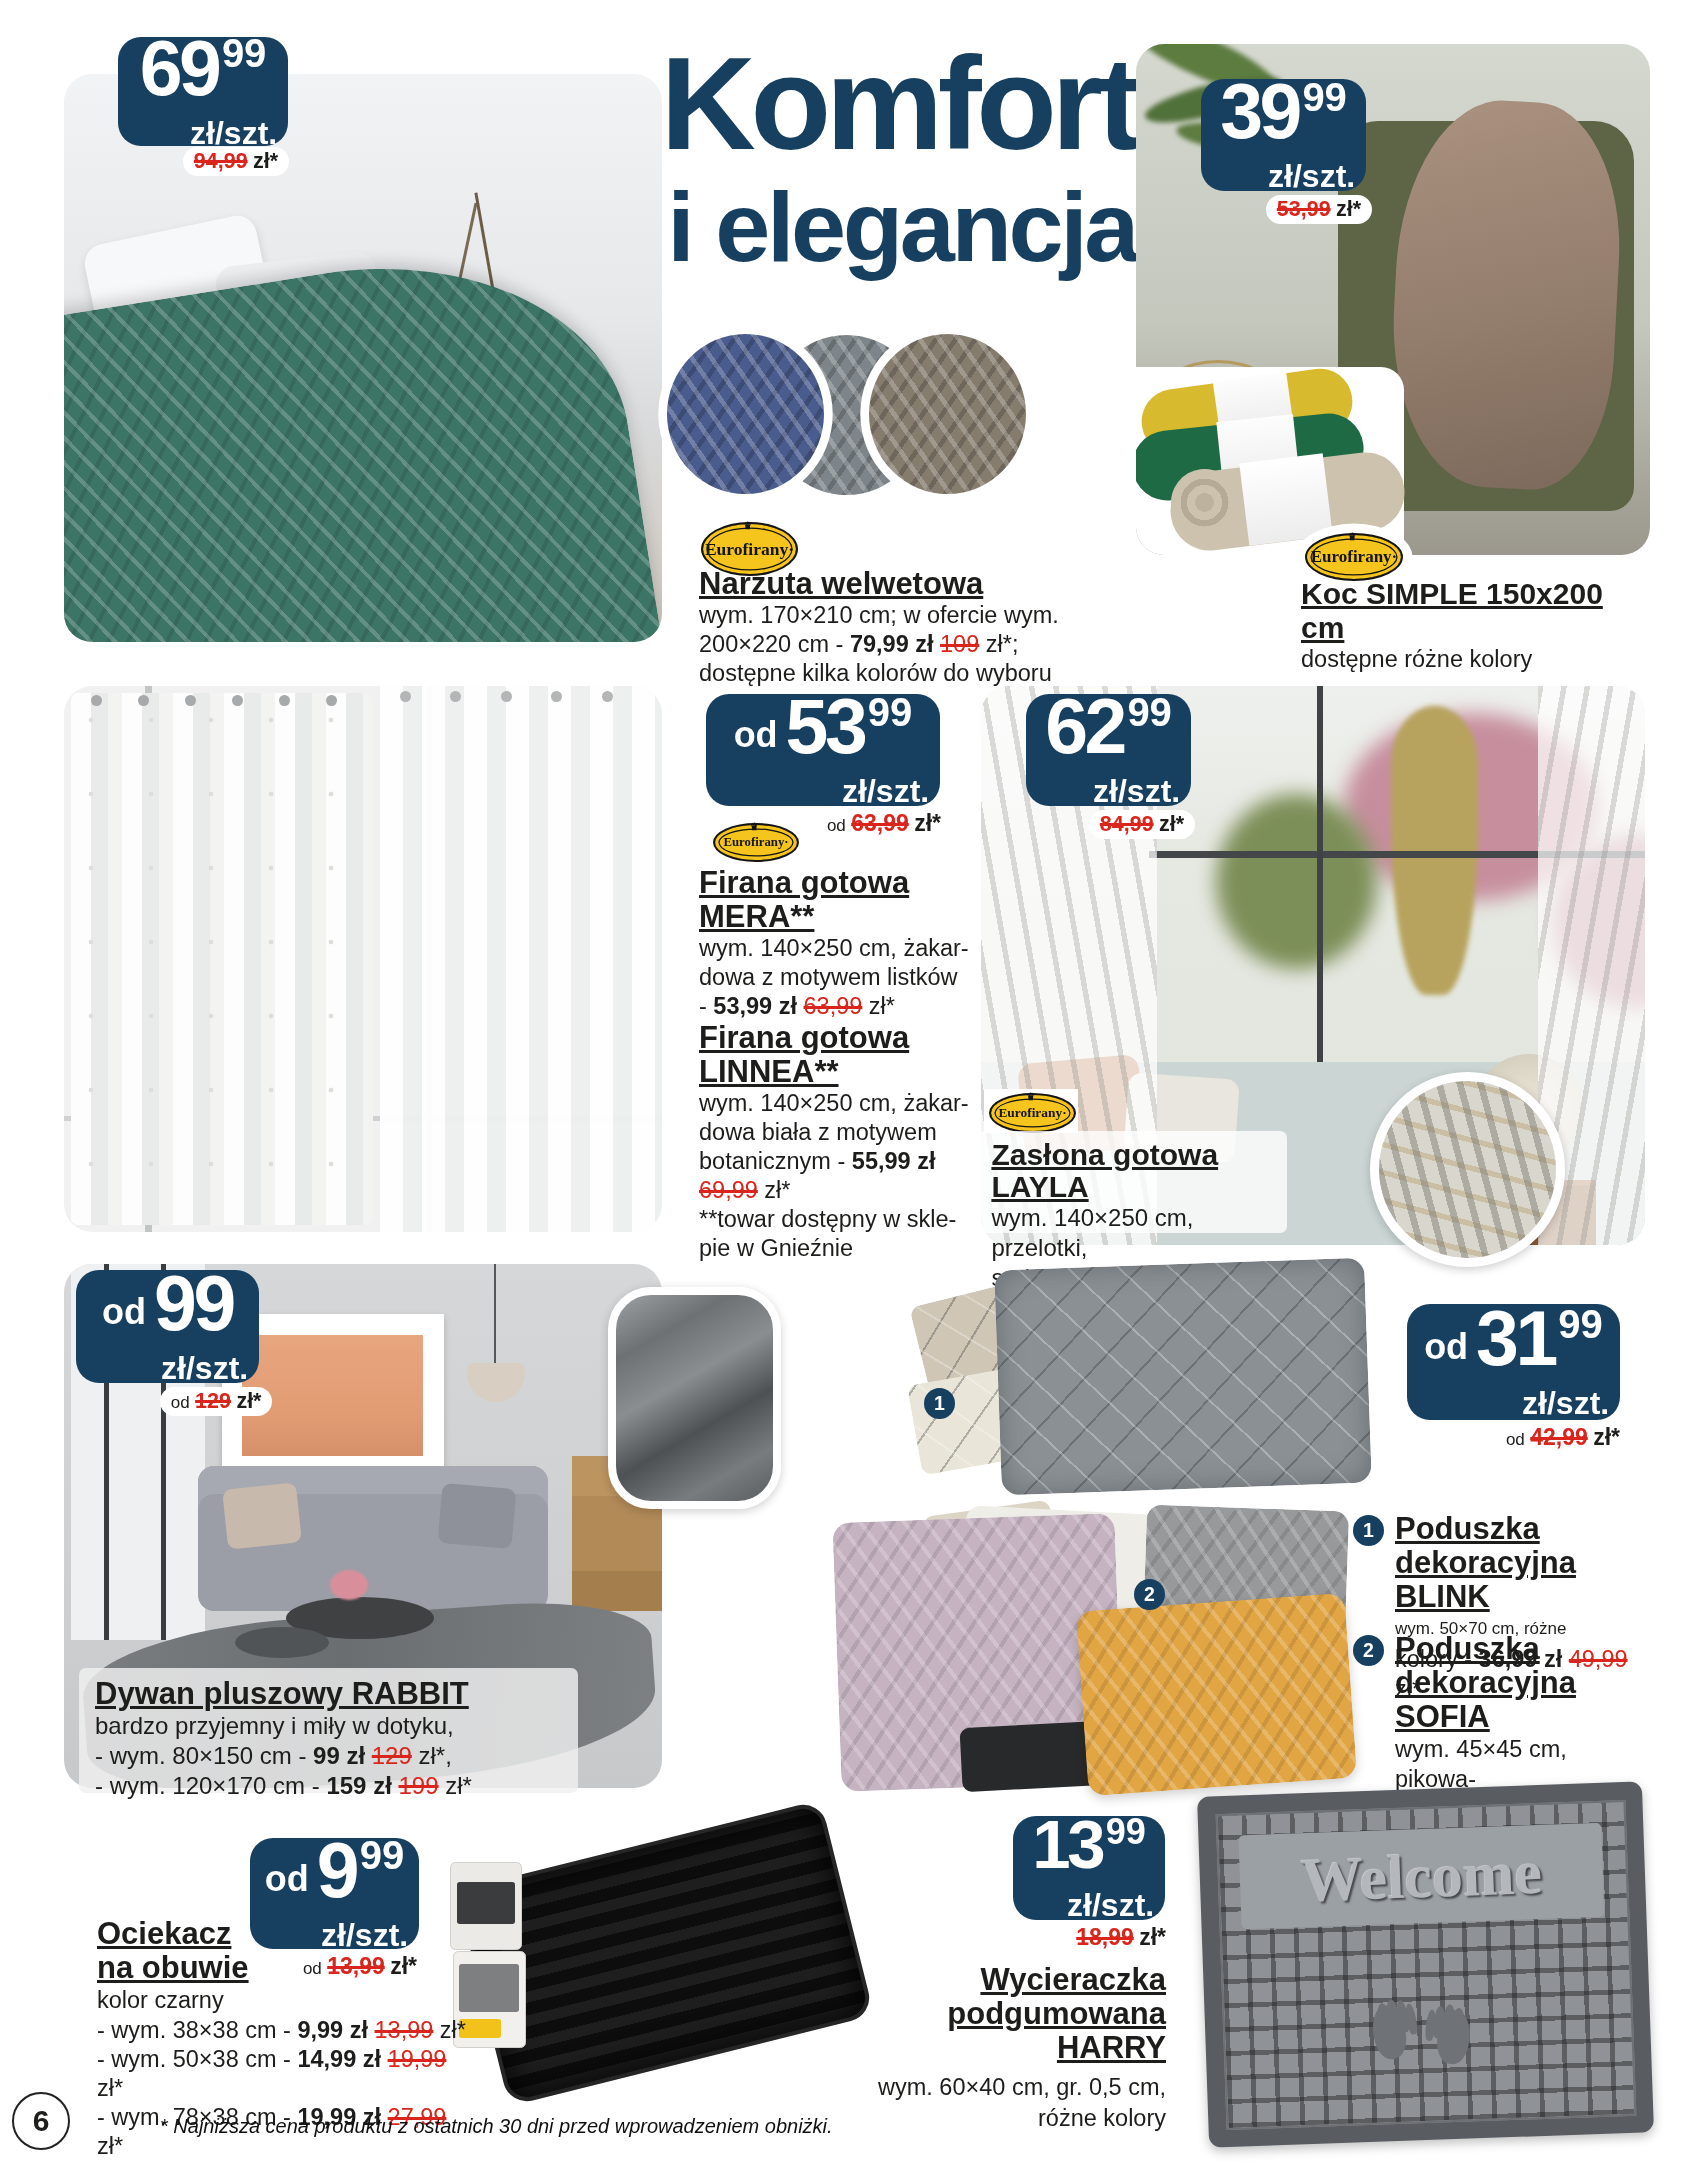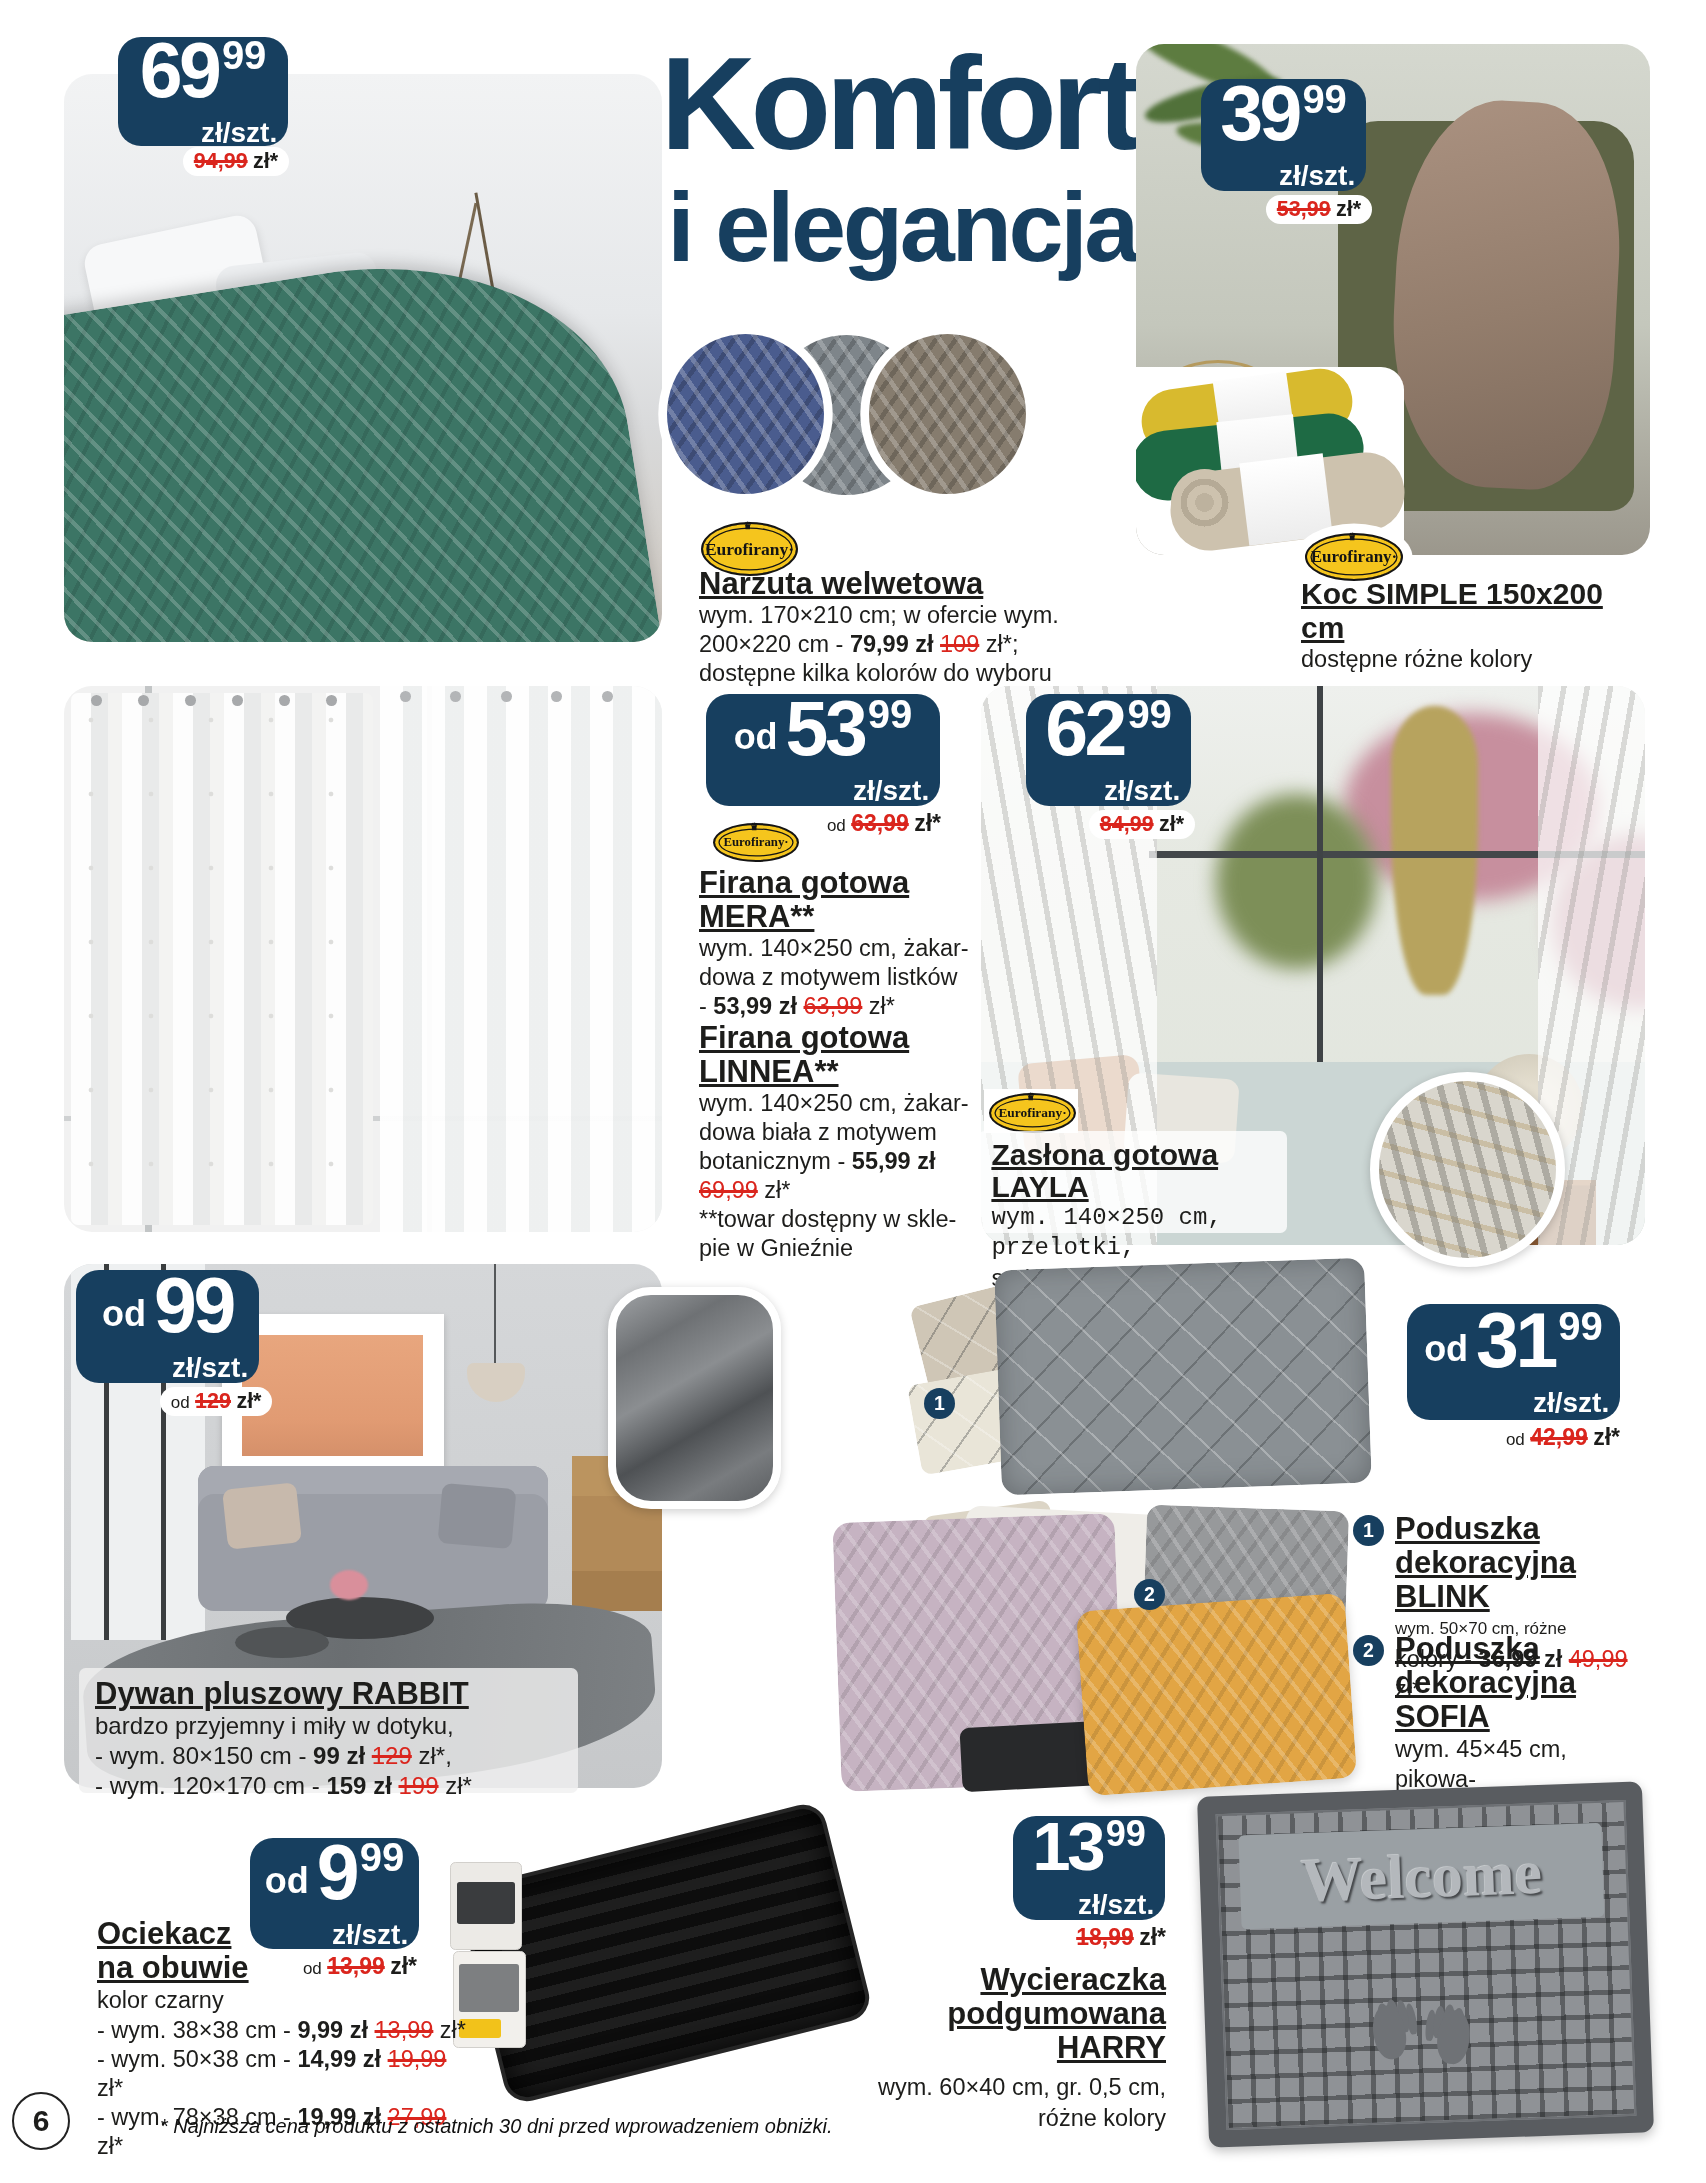--- a/index.html
+++ b/index.html
@@ -8,21 +8,21 @@
         font-family:"Liberation Sans",sans-serif;color:var(--text);}
   .abs{position:absolute;}
   .photo{position:absolute;overflow:hidden;border-radius:28px;}
   .badge{position:absolute;background:var(--navy);color:#fff;border-radius:23px;display:flex;
          flex-direction:column;align-items:center;justify-content:center;font-weight:bold;
          box-sizing:border-box;padding:4px 10.8px 6.7px;}
   .bl1{display:flex;align-items:flex-start;line-height:.95;}
   .bod{font-size:36px;margin:28px 8px 0 0;}
   .bint{font-size:77px;letter-spacing:-3.4px;}
   .bsup{font-size:40px;margin:2.7px 0 0 3.4px;}
-  .bunit{font-size:28px;align-self:flex-end;line-height:1;margin-top:12px;}
+  .bunit{font-size:32px;align-self:flex-end;line-height:1;margin-top:12px;}
   .badge.sm .bint{font-size:69px;} .badge.sm .bsup{font-size:36px;}
   .bod:empty,.bsup:empty,.podp:empty{display:none;}
   .pill{position:absolute;display:flex;align-items:baseline;gap:5.4px;background:#fff;border-radius:20px;
         padding:2px 10.8px;font-size:21.5px;font-weight:bold;white-space:nowrap;}
   .pill .podp{font-size:17px;font-weight:normal;}
   .pill.bare{background:transparent;padding:0;font-size:23px;}
   .strike{color:var(--red);text-decoration:line-through;text-decoration-thickness:2.7px;}
   .copy{position:absolute;font-size:23.5px;line-height:29px;color:var(--text);}
   .copy .h,.h{font-weight:bold;font-size:31px;line-height:34px;text-decoration:underline;}
   .copy .t .strike{font-weight:normal;}
@@ -222,21 +222,21 @@
   <div class="abs" style="left:1370px;top:1072px;width:195px;height:195px;border-radius:50%;border:9.4px solid #fff;box-sizing:border-box;z-index:4;
               background-color:#d9d6cd;background-image:repeating-linear-gradient(75deg,rgba(120,118,110,.45) 0 6.7px,rgba(0,0,0,0) 6.7px 20px),repeating-linear-gradient(15deg,rgba(170,140,80,.32) 0 5.4px,rgba(0,0,0,0) 5.4px 27px);box-shadow:0 2.7px 9.4px rgba(0,0,0,.2);"></div>
 
   <div class="abs" style="left:984px;top:1089px;width:94px;height:44px;background:#fff;"></div>
   <div class="eurologo" style="left:989px;top:1093px;width:83px;height:36px;font-size:13.4px;">
     <span class="crown">♛</span>
     <span>Eurofirany·</span>
   </div>
   <div class="ovl" style="left:978px;top:1131px;width:309px;height:102px;padding:8px 13.4px;box-sizing:border-box;">
     <div class="h" style="font-size:30px;line-height:32px;">Zasłona gotowa LAYLA</div>
-    <div style="font-size:24px;line-height:30px;font-family:Liberation Mono, monospace;">wym. 140×250 cm, przelotki,</div>
+    <div style="font-size:24px;line-height:30px;">wym. 140×250 cm, przelotki,</div>
     <div style="font-size:24px;line-height:30px;">srebrna,  zaciemniająca</div>
   </div>
 
   <div class="photo" style="left:64px;top:1264px;width:598px;height:524px;background:linear-gradient(180deg,#d5d7d9 0%,#cdcfd1 60%,#c6c8ca 100%);">
     <div class="abs" style="left:6.7px;top:0;width:134px;height:376px;background:#eef0f1;"></div>
     <div class="abs" style="left:40px;top:0;width:4.7px;height:376px;background:#3a3d3f;"></div>
     <div class="abs" style="left:97px;top:0;width:4.7px;height:376px;background:#3a3d3f;"></div>
     <div class="abs" style="left:158px;top:50px;width:222px;height:161px;background:#fff;box-shadow:0 2.7px 6.7px rgba(0,0,0,.18);"></div>
     <div class="abs" style="left:178px;top:71px;width:181px;height:121px;background:linear-gradient(180deg,#e8a67e 0%,#e19b73 70%,#d5906a 100%);"></div>
     <div class="abs" style="left:430px;top:0;width:2px;height:101px;background:#55585a;"></div>

